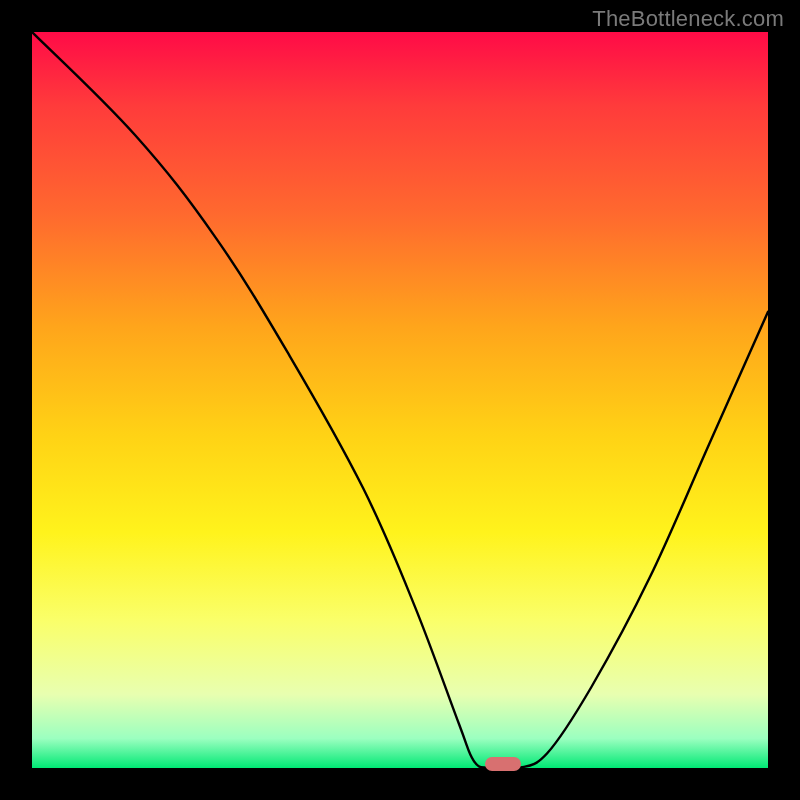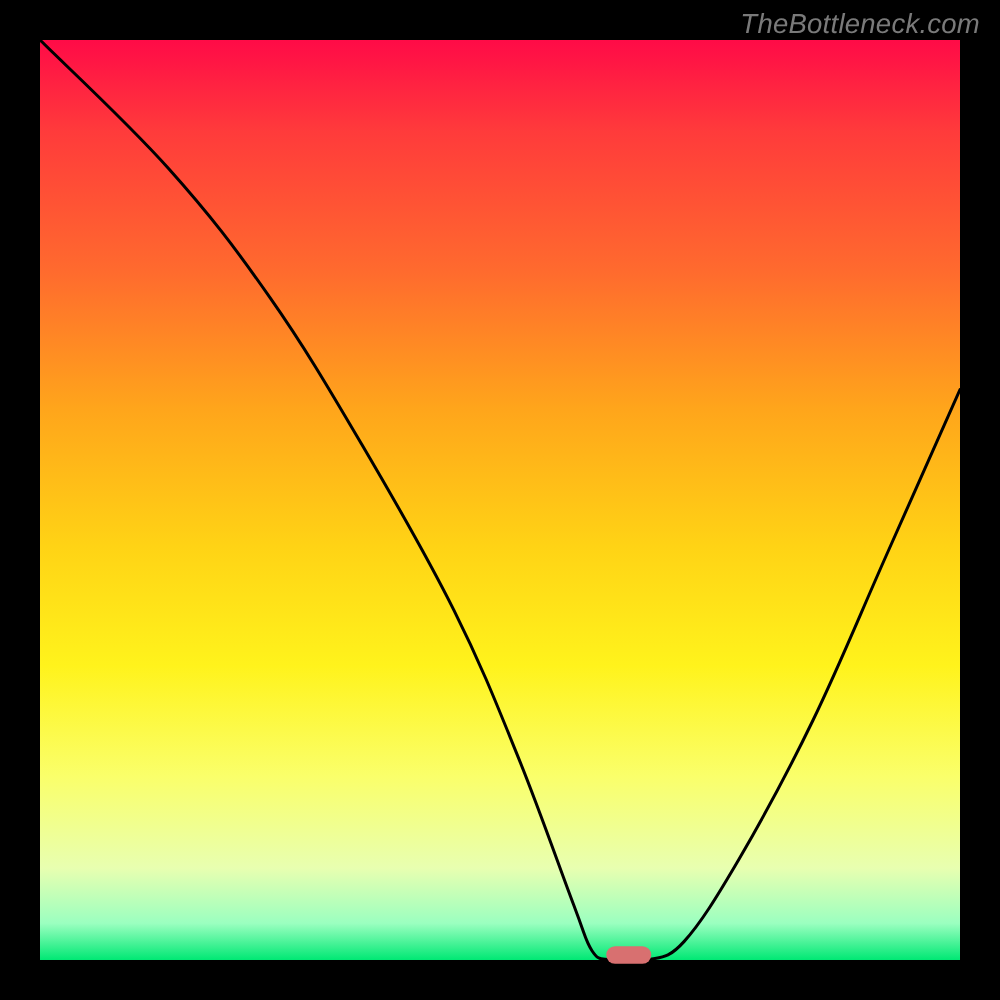--- a/index.html
+++ b/index.html
@@ -8,21 +8,20 @@
     width: 800px;
     height: 800px;
     background: #000;
     overflow: hidden;
   }
   .frame {
     position: relative;
     width: 800px;
     height: 800px;
     background: #000;
-    font-style: italic;
   }
   .plot-area {
     position: absolute;
     left: 32px;
     top: 32px;
     width: 736px;
     height: 736px;
     background: linear-gradient(to bottom,
       #ff0b47 0%,
       #ff3b3b 10%,

